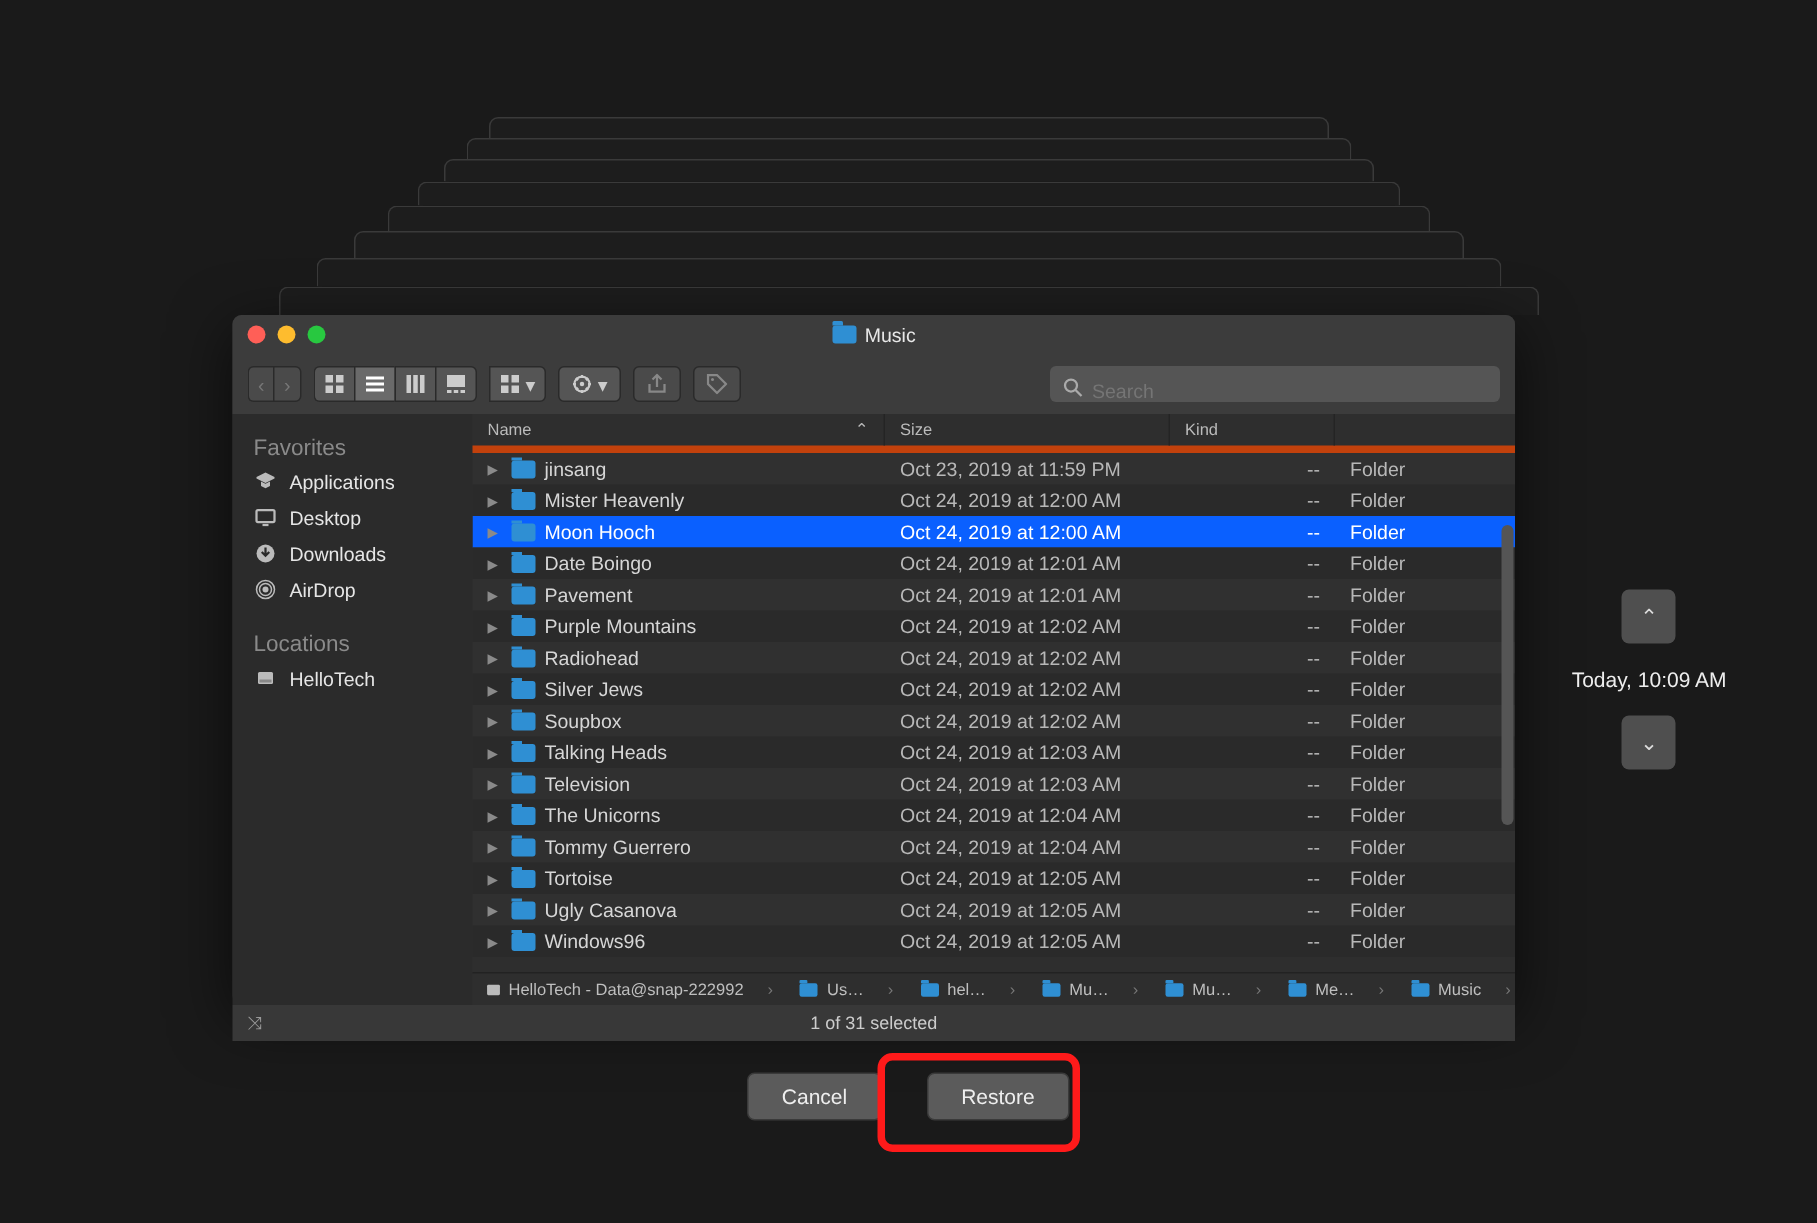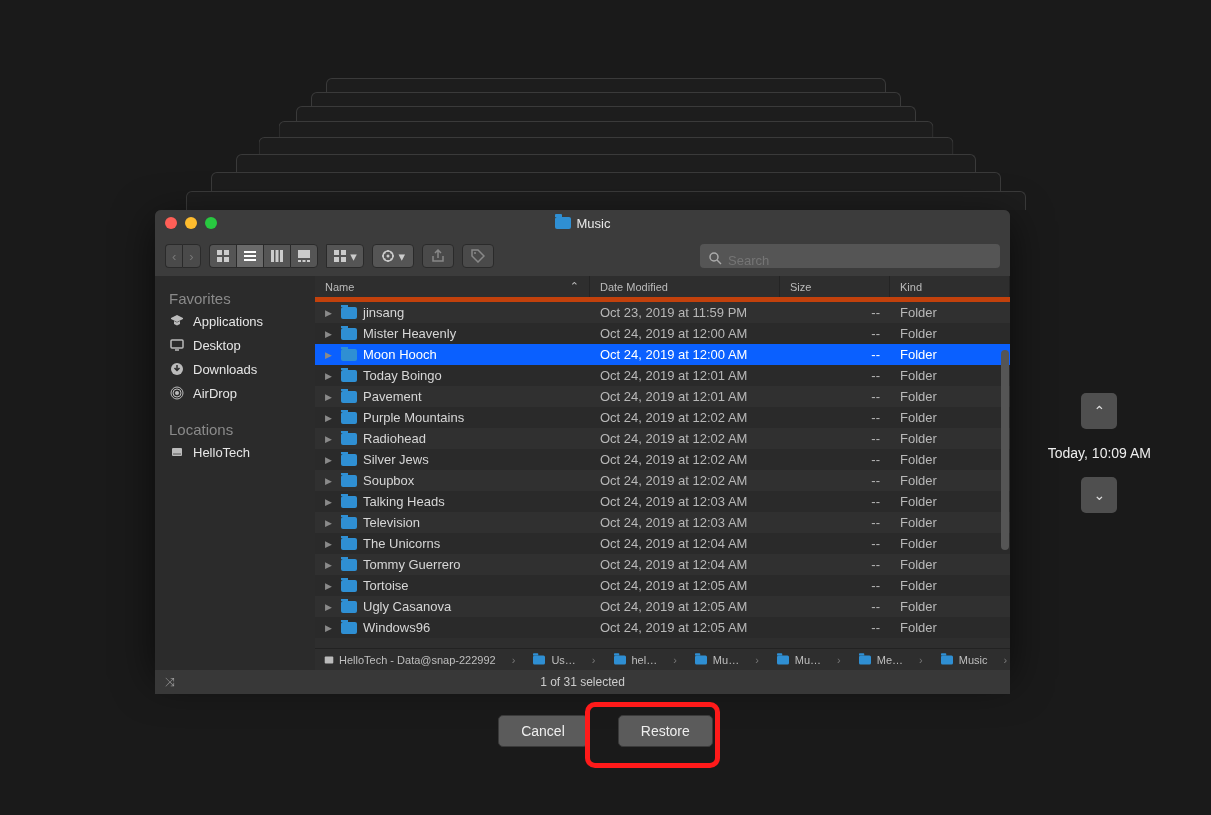--- a/index.html
+++ b/index.html
@@ -335,21 +335,20 @@
           </div>
         </div>
     </div>
 
     <div class="main">
       <div class="cols">
         <div class="colh">
             <span>Name</span>
             <span style="margin-left:auto">⌃</span>
           </div>
-        <div class="colh">Date Modified</div>
         <div class="colh">Size</div>
         <div class="colh">Kind</div>
       </div>
       <div class="filelist" id="filelist">
         <div class="scrollthumb"></div>
       <div class="row">
             <div class="cell namecell">
               <span class="tri">▶</span>
               <span class="foldericon"></span>
               <span>jinsang</span>
@@ -375,21 +374,21 @@
               <span>Moon Hooch</span>
             </div>
             <div class="cell date">Oct 24, 2019 at 12:00 AM</div>
             <div class="cell size">--</div>
             <div class="cell kind">Folder</div>
           </div>
           <div class="row">
             <div class="cell namecell">
               <span class="tri">▶</span>
               <span class="foldericon"></span>
-              <span>Today Boingo</span>
+              <span>Date Boingo</span>
             </div>
             <div class="cell date">Oct 24, 2019 at 12:01 AM</div>
             <div class="cell size">--</div>
             <div class="cell kind">Folder</div>
           </div>
           <div class="row">
             <div class="cell namecell">
               <span class="tri">▶</span>
               <span class="foldericon"></span>
               <span>Pavement</span>

